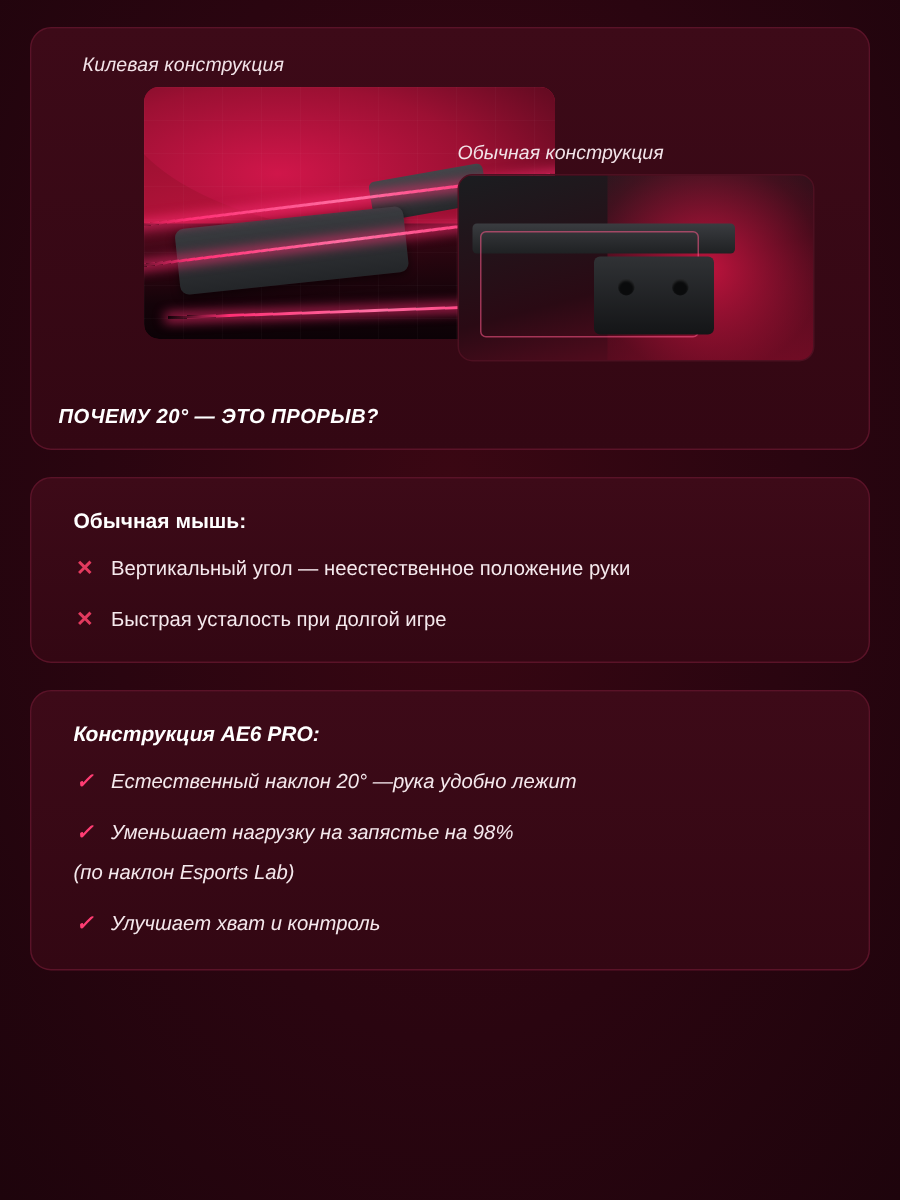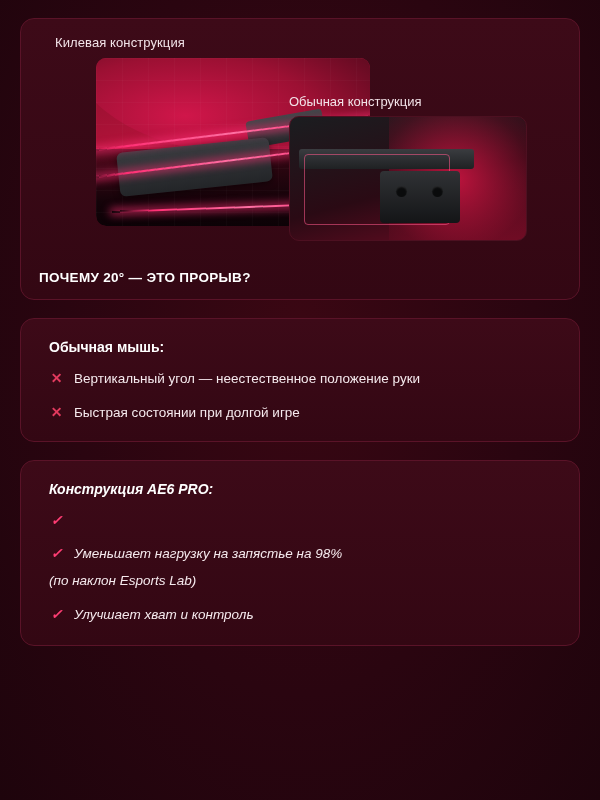--- a/index.html
+++ b/index.html
@@ -19,21 +19,21 @@
   }
 
   .card {
     background: linear-gradient(180deg, #3d0a18 0%, #330713 100%);
     border: 1px solid #5a1328;
     border-radius: 14px;
     padding: 18px 20px;
   }
 
   
-  .hero { padding: 16px 34px 14px 18px; }
+  .hero { padding: 16px 18px 14px 18px; font-style: italic; }
 
   .hero-label {
     color: #f2e3e8;
     font-size: 13px;
     font-weight: 400;
     margin-left: 16px;
     margin-bottom: 8px;
     letter-spacing: .1px;
   }
 
@@ -238,31 +238,32 @@
 
 <div class="card card-neg">
   <div class="card-title">Обычная мышь:</div>
   <ul class="items">
     <li>
       <span class="mark cross">✕</span>
       <span class="item-text">Вертикальный угол — неестественное положение руки</span>
     </li>
     <li>
       <span class="mark cross">✕</span>
-      <span class="item-text">Быстрая состоянии при долгой игре</span>
+      <span class="item-text">Быстрая усталость при долгой игре</span>
     </li>
   </ul>
 </div>
 
 <div class="card card-pos">
   <div class="card-title">Конструкция AE6 PRO:</div>
   <ul class="items">
     <li>
       <span class="mark check">✓</span>
       <span class="item-text">
+        <span>Естественный наклон 20° —рука удобно лежит</span>
       </span>
     </li>
     <li>
       <span class="mark check">✓</span>
       <span class="item-text">
         <span>Уменьшает нагрузку на запястье на 98%</span>
         <span class="cont">(по наклон Esports Lab)</span>
       </span>
     </li>
     <li>

